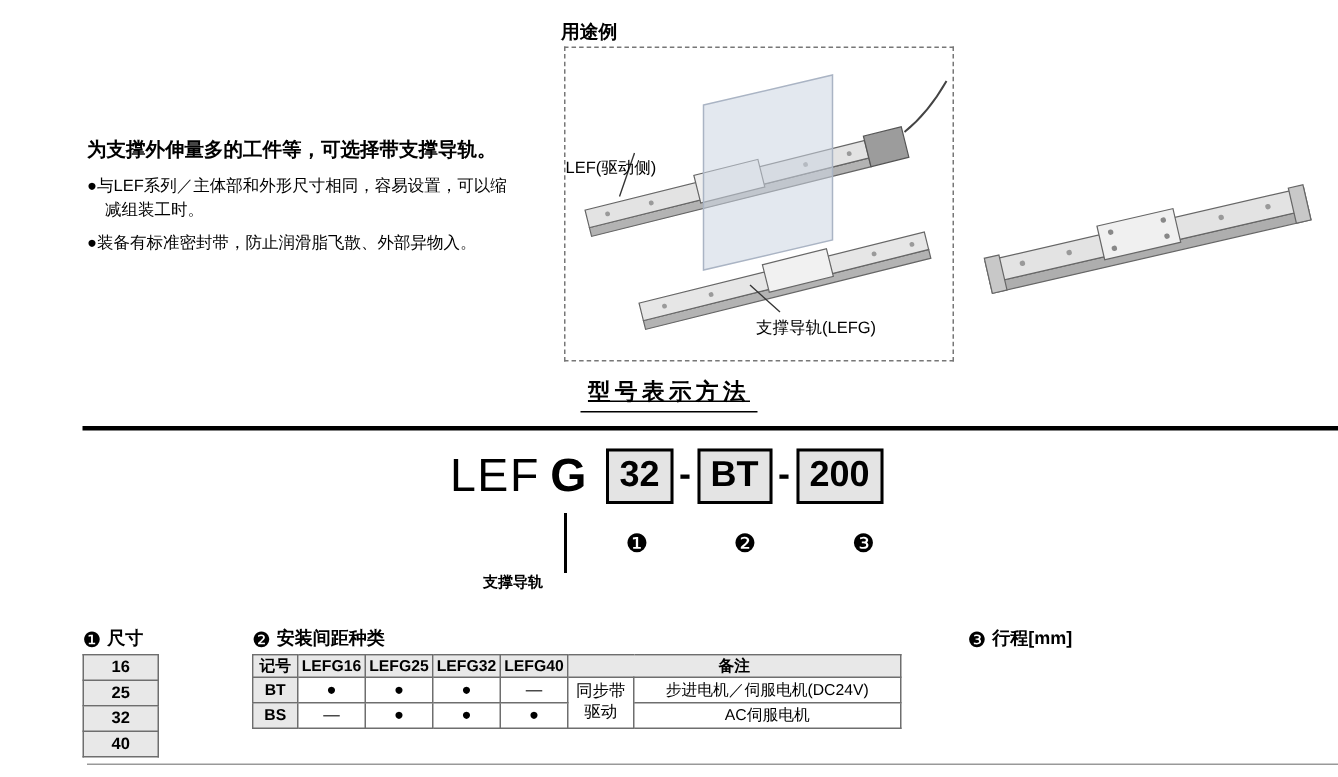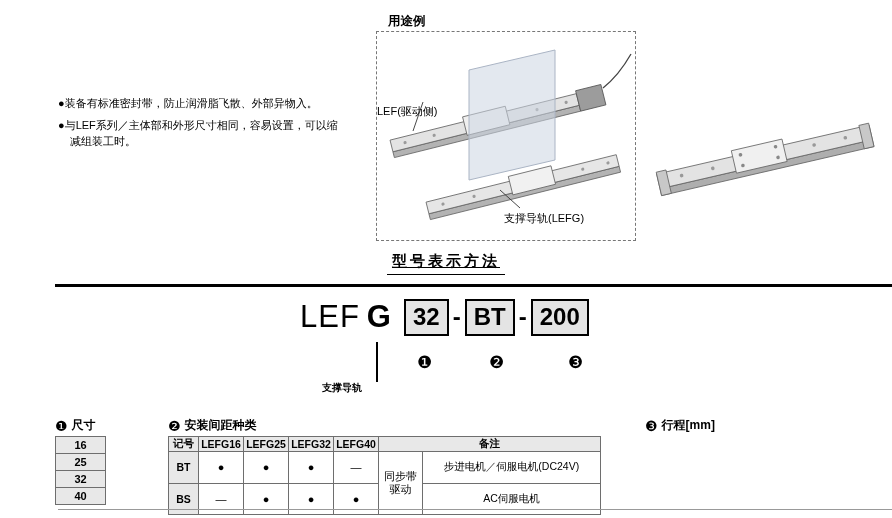--- a/index.html
+++ b/index.html
@@ -6,21 +6,21 @@
   body{background:#fff;}
   .page{position:relative;width:892px;height:518px;background:#ffffff;color:#000;
         font-family:"Liberation Sans","DejaVu Sans",sans-serif;overflow:hidden;}
 
   
   .intro{position:absolute;left:58px;top:90px;width:284px;}
   .intro-heading{font-size:13px;font-weight:bold;line-height:1.6;}
   .bullet{font-size:11px;line-height:1.5;margin-top:5px;padding-left:12px;text-indent:-12px;}
 
   
-  .app-title{position:absolute;left:388px;top:13px;font-size:12.5px;font-weight:bold;}
+  .app-title{position:absolute;left:374px;top:13px;font-size:12.5px;font-weight:bold;}
   .app-box{position:absolute;left:376px;top:31px;width:260px;height:210px;border:1px dashed #777;background:#fff;}
   .illus-label{position:absolute;font-size:11px;white-space:nowrap;}
   .lef-label{left:0;top:56px;margin-top:16px;}
   .lefg-label{left:127px;top:179px;text-align:center;}
 
   .right-illus{position:absolute;left:648px;top:76px;}
 
   
   .section-title-row{position:absolute;left:0;top:252px;width:892px;text-align:center;}
   .section-title{display:inline-block;font-size:15px;font-weight:bold;letter-spacing:3px;
@@ -52,37 +52,38 @@
   .cap-marker{font-size:14px;line-height:1;}
   .cap-title{font-size:12px;font-weight:bold;}
 
   table{border-collapse:collapse;table-layout:fixed;}
   th,td{border:1px solid #6e6e6e;text-align:center;vertical-align:middle;overflow:hidden;}
 
   .t1 td{width:50px;height:17px;background:#e8e8e8;font-size:11px;font-weight:bold;}
 
   .t2 th{background:#e8e8e8;font-size:10.5px;font-weight:bold;height:15px;}
   .t2 td{height:17px;background:#fff;font-size:11px;}
-  .t2 td.drive{font-size:11px;line-height:1.2;word-break:break-all;padding:18px 2px;}
+  .t2 td.drive{font-size:11px;line-height:1.2;word-break:break-all;padding:3px 2px;}
   .t2 td.motor{font-size:10.5px;}
 
   .t3 th{width:49px;height:16px;background:#e8e8e8;font-size:11px;font-weight:bold;}
   .t3 td{width:49px;height:16px;background:#fff;font-size:11px;}
   .t3 .mid th,.t3 .mid td{height:13px;font-weight:normal;font-size:12px;line-height:1;}
 
   .bottom-rule{position:absolute;left:58px;top:509px;width:834px;height:1px;background:#999;}
 </style>
 </head>
 <body>
 
 <div class="page">
 
   <div class="intro">
+    <div class="intro-heading">为支撑外伸量多的工件等，可选择带支撑导轨。</div>
+    <div class="bullet">●与LEF系列／主体部和外形尺寸相同，容易设置，可以缩减组装工时。</div>
     <div class="bullet">●装备有标准密封带，防止润滑脂飞散、外部异物入。</div>
-    <div class="bullet">●与LEF系列／主体部和外形尺寸相同，容易设置，可以缩减组装工时。</div>
   </div>
 
   <div class="app-title">用途例</div>
   <div class="app-box">
     <svg width="258" height="208" viewBox="0 0 258 208">
 
       <g transform="translate(14,112) rotate(-14)">
         <rect x="0" y="8" width="192" height="6" fill="#b3b3b3" stroke="#666" stroke-width="0.8"></rect>
         <rect x="0" y="-4" width="192" height="12" fill="#e3e3e3" stroke="#666" stroke-width="0.8"></rect>
         <circle cx="14" cy="2" r="1.6" fill="#9a9a9a"></circle>

